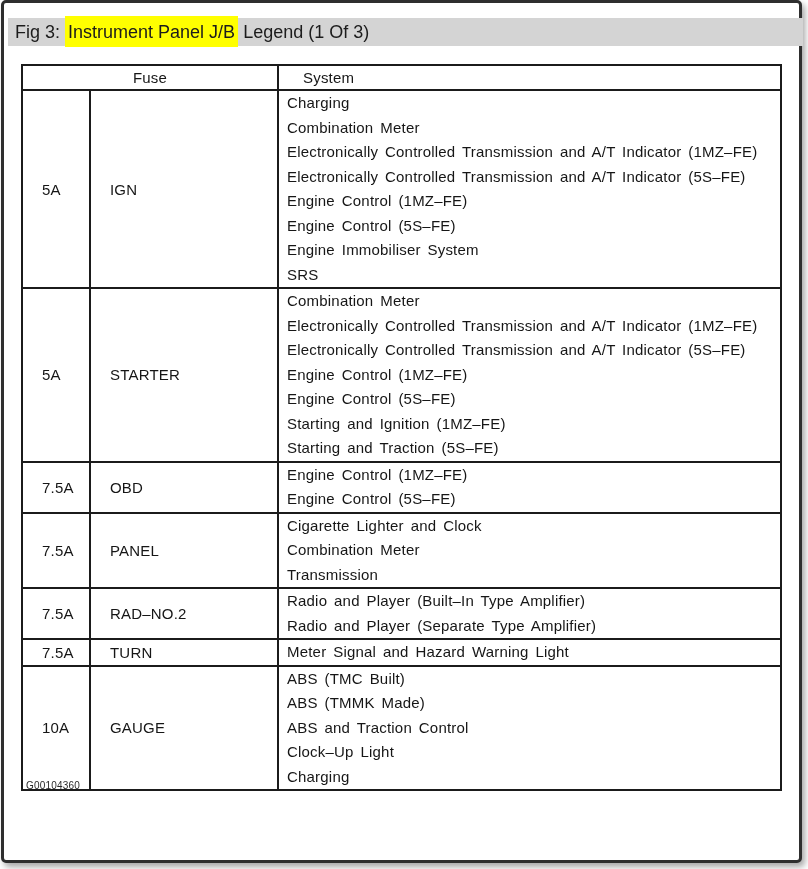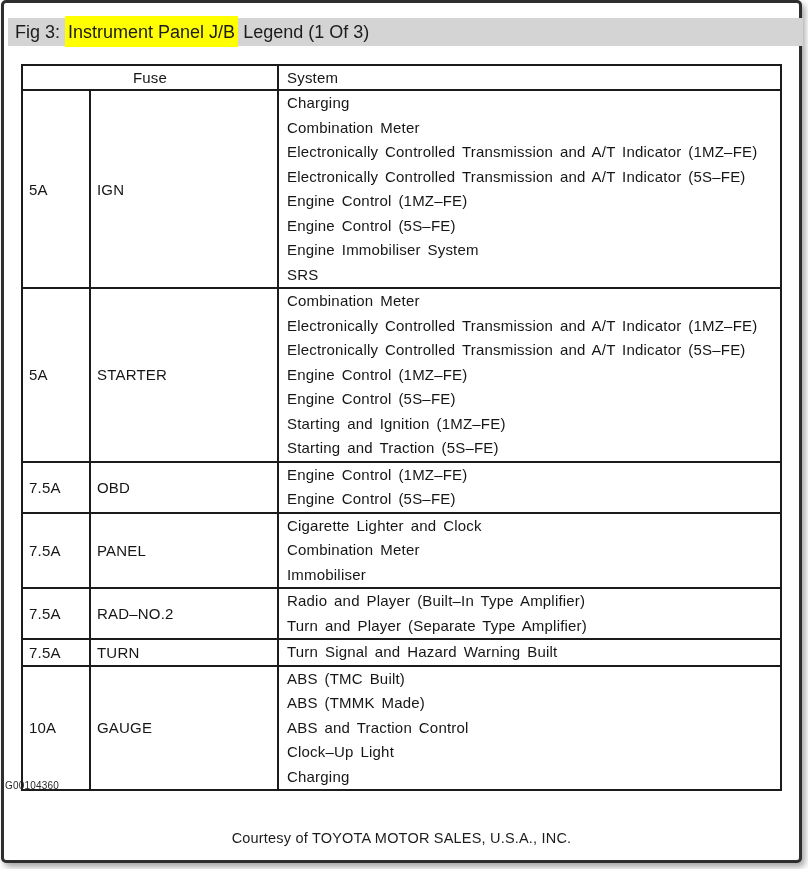--- a/index.html
+++ b/index.html
@@ -62,38 +62,38 @@
     font-size: 15px;
     letter-spacing: 0.2px;
     word-spacing: 2.5px;
   }
   th.h-fuse {
     height: 21px;
     text-align: center;
   }
   th.h-system {
     text-align: left;
-    padding-left: 8px;
+    padding-left: 24px;
   }
   td.rating-cell, td.name-cell {
     vertical-align: middle;
-    padding-left: 6px;
+    padding-left: 19px;
   }
   td.systems-cell {
     padding: 0 0 0 8px;
   }
   .sys-line {
     height: 24.5px;
     line-height: 24.5px;
     white-space: nowrap;
     overflow: hidden;
   }
   .figure-id {
     position: absolute;
-    left: 1px;
+    left: 22px;
     top: 777px;
     font-size: 10px;
     color: #2a2a2a;
     letter-spacing: 0.2px;
   }
   .courtesy {
     position: absolute;
     left: 0;
     top: 827px;
     width: 100%;
@@ -158,50 +158,49 @@
               <div class="sys-line">Engine Control (1MZ–FE)</div>
               <div class="sys-line">Engine Control (5S–FE)</div>
             </td>
           </tr>
           <tr>
             <td class="rating-cell">7.5A</td>
             <td class="name-cell">PANEL</td>
             <td class="systems-cell">
               <div class="sys-line">Cigarette Lighter and Clock</div>
               <div class="sys-line">Combination Meter</div>
-              <div class="sys-line">Immobiliser</div>
+              <div class="sys-line">Transmission</div>
             </td>
           </tr>
           <tr>
             <td class="rating-cell">7.5A</td>
             <td class="name-cell">RAD–NO.2</td>
             <td class="systems-cell">
               <div class="sys-line">Radio and Player (Built–In Type Amplifier)</div>
-              <div class="sys-line">Turn and Player (Separate Type Amplifier)</div>
+              <div class="sys-line">Radio and Player (Separate Type Amplifier)</div>
             </td>
           </tr>
           <tr>
             <td class="rating-cell">7.5A</td>
             <td class="name-cell">TURN</td>
             <td class="systems-cell">
-              <div class="sys-line">Turn Signal and Hazard Warning Built</div>
+              <div class="sys-line">Meter Signal and Hazard Warning Light</div>
             </td>
           </tr>
           <tr>
             <td class="rating-cell">10A</td>
             <td class="name-cell">GAUGE</td>
             <td class="systems-cell">
               <div class="sys-line">ABS (TMC Built)</div>
               <div class="sys-line">ABS (TMMK Made)</div>
               <div class="sys-line">ABS and Traction Control</div>
               <div class="sys-line">Clock–Up Light</div>
               <div class="sys-line">Charging</div>
             </td>
           </tr>
         </tbody>
     </table>
 
     <div class="figure-id">G00104360</div>
 
-    <div class="courtesy">Courtesy of TOYOTA MOTOR SALES, U.S.A., INC.</div>
 
   </div>
 </div>
 
 </body></html>

